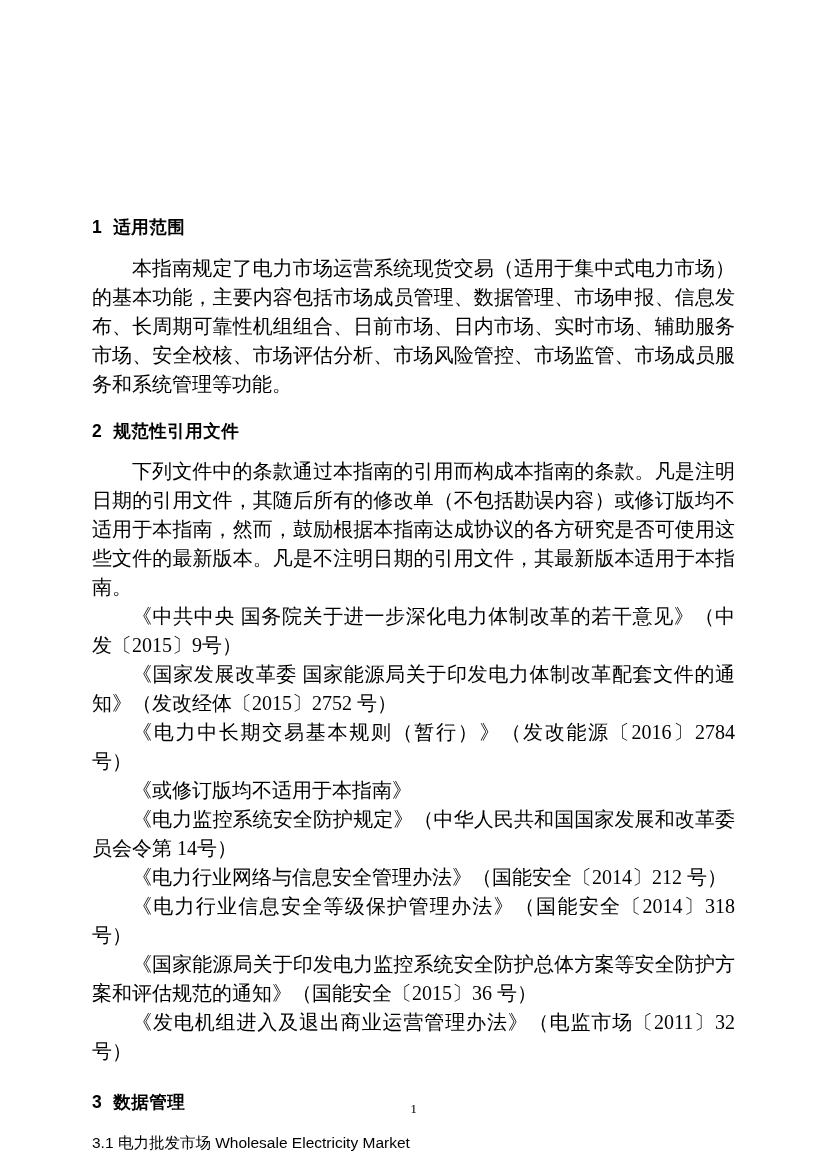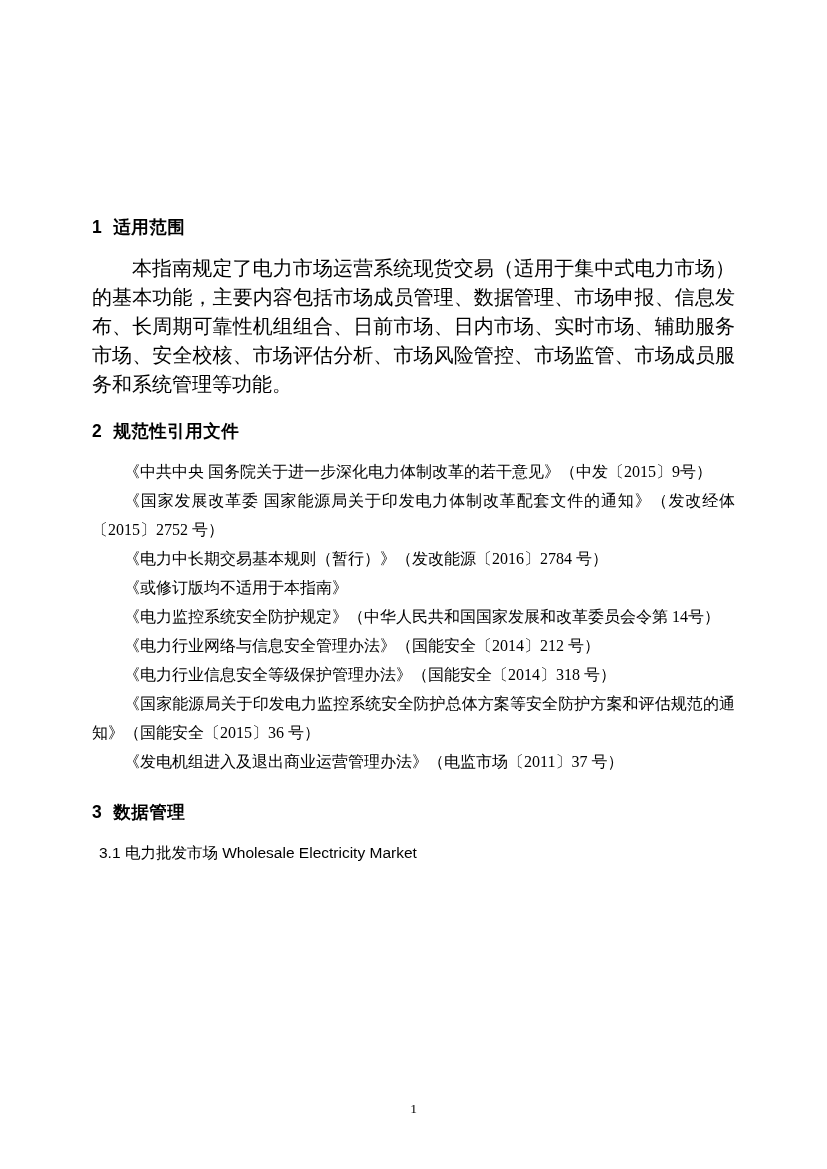--- a/index.html
+++ b/index.html
@@ -30,33 +30,33 @@
     letter-spacing: 0.5px;
     line-height: 1.4;
   }
   .section-heading .num {
     margin-right: 11px;
   }
   .sub-heading {
     font-family: "Liberation Sans", "DejaVu Sans", sans-serif;
     font-size: 15.5px;
     font-weight: normal;
-    margin: 7px;
+    margin: 0;
     line-height: 1.5;
   }
   p.body-text {
     font-size: 20px;
     line-height: 29px;
     margin: 0;
     text-align: justify;
     text-justify: inter-ideograph;
     text-indent: 2em;
   }
   p.ref-item {
-    font-size: 16px;
+    font-size: 20px;
     line-height: 29px;
     margin: 0;
     text-align: justify;
     text-justify: inter-ideograph;
     text-indent: 2em;
   }
   .gap-after-para { margin-bottom: 16px; }
   .block-sec1 { margin-bottom: 20px; }
   .block-sec2 { margin-bottom: 24px; }
   .refs { margin-top: 0; }
@@ -77,31 +77,32 @@
 
 <div class="page">
 
   <div class="block-sec1">
     <h2 class="section-heading"><span class="num">1</span><span>适用范围</span></h2>
     <p class="body-text">本指南规定了电力市场运营系统现货交易（适用于集中式电力市场）的基本功能，主要内容包括市场成员管理、数据管理、市场申报、信息发布、长周期可靠性机组组合、日前市场、日内市场、实时市场、辅助服务市场、安全校核、市场评估分析、市场风险管控、市场监管、市场成员服务和系统管理等功能。</p>
   </div>
 
   <div class="block-sec2">
     <h2 class="section-heading"><span class="num">2</span><span>规范性引用文件</span></h2>
+    <p class="body-text gap-after-para">下列文件中的条款通过本指南的引用而构成本指南的条款。凡是注明日期的引用文件，其随后所有的修改单（不包括勘误内容）或修订版均不适用于本指南，然而，鼓励根据本指南达成协议的各方研究是否可使用这些文件的最新版本。凡是不注明日期的引用文件，其最新版本适用于本指南。</p>
 
     <div class="refs">
       <p class="ref-item">《中共中央 国务院关于进一步深化电力体制改革的若干意见》（中发〔2015〕9号）</p>
       <p class="ref-item">《国家发展改革委 国家能源局关于印发电力体制改革配套文件的通知》（发改经体〔2015〕2752 号）</p>
       <p class="ref-item">《电力中长期交易基本规则（暂行）》（发改能源〔2016〕2784 号）</p>
       <p class="ref-item">《或修订版均不适用于本指南》</p>
       <p class="ref-item">《电力监控系统安全防护规定》（中华人民共和国国家发展和改革委员会令第 14号）</p>
       <p class="ref-item">《电力行业网络与信息安全管理办法》（国能安全〔2014〕212 号）</p>
       <p class="ref-item">《电力行业信息安全等级保护管理办法》（国能安全〔2014〕318 号）</p>
       <p class="ref-item">《国家能源局关于印发电力监控系统安全防护总体方案等安全防护方案和评估规范的通知》（国能安全〔2015〕36 号）</p>
-      <p class="ref-item">《发电机组进入及退出商业运营管理办法》（电监市场〔2011〕37 号）</p>
+      <p class="ref-item">《发电机组进入及退出商业运营管理办法》（电监市场〔2011〕32 号）</p>
     </div>
   </div>
 
   <div class="sec3-wrap">
     <h2 class="section-heading"><span class="num">3</span><span>数据管理</span></h2>
     <div class="sub-heading sub-3-1"><span class="num">3.1</span> <span>电力批发市场 Wholesale Electricity Market</span></div>
   </div>
 
   <div class="page-number">1</div>
 </div>

